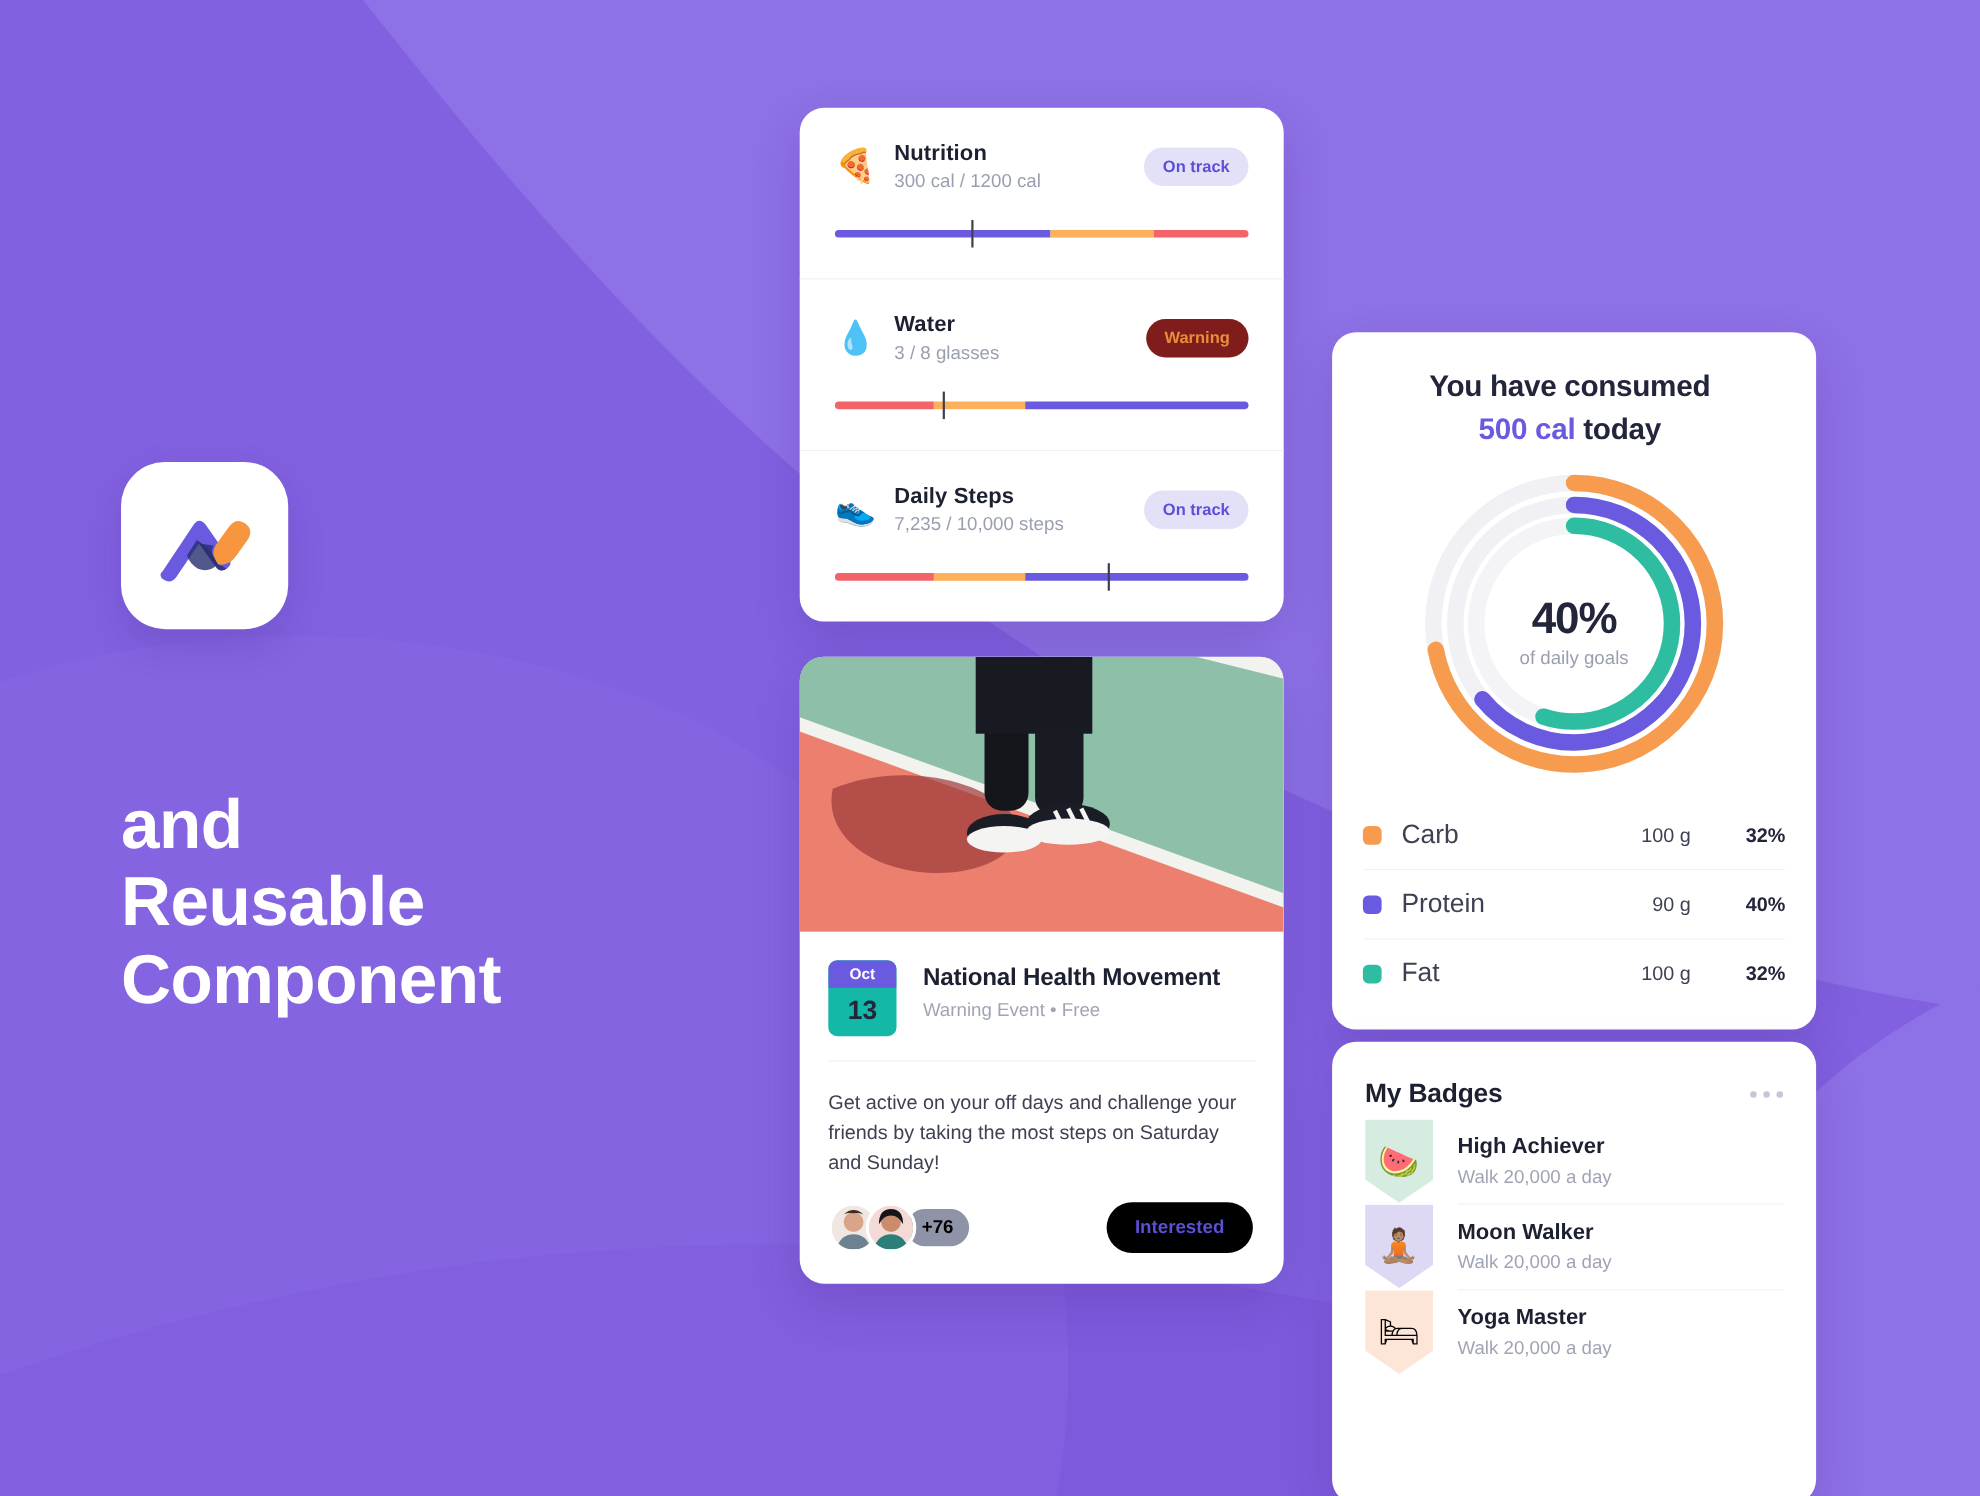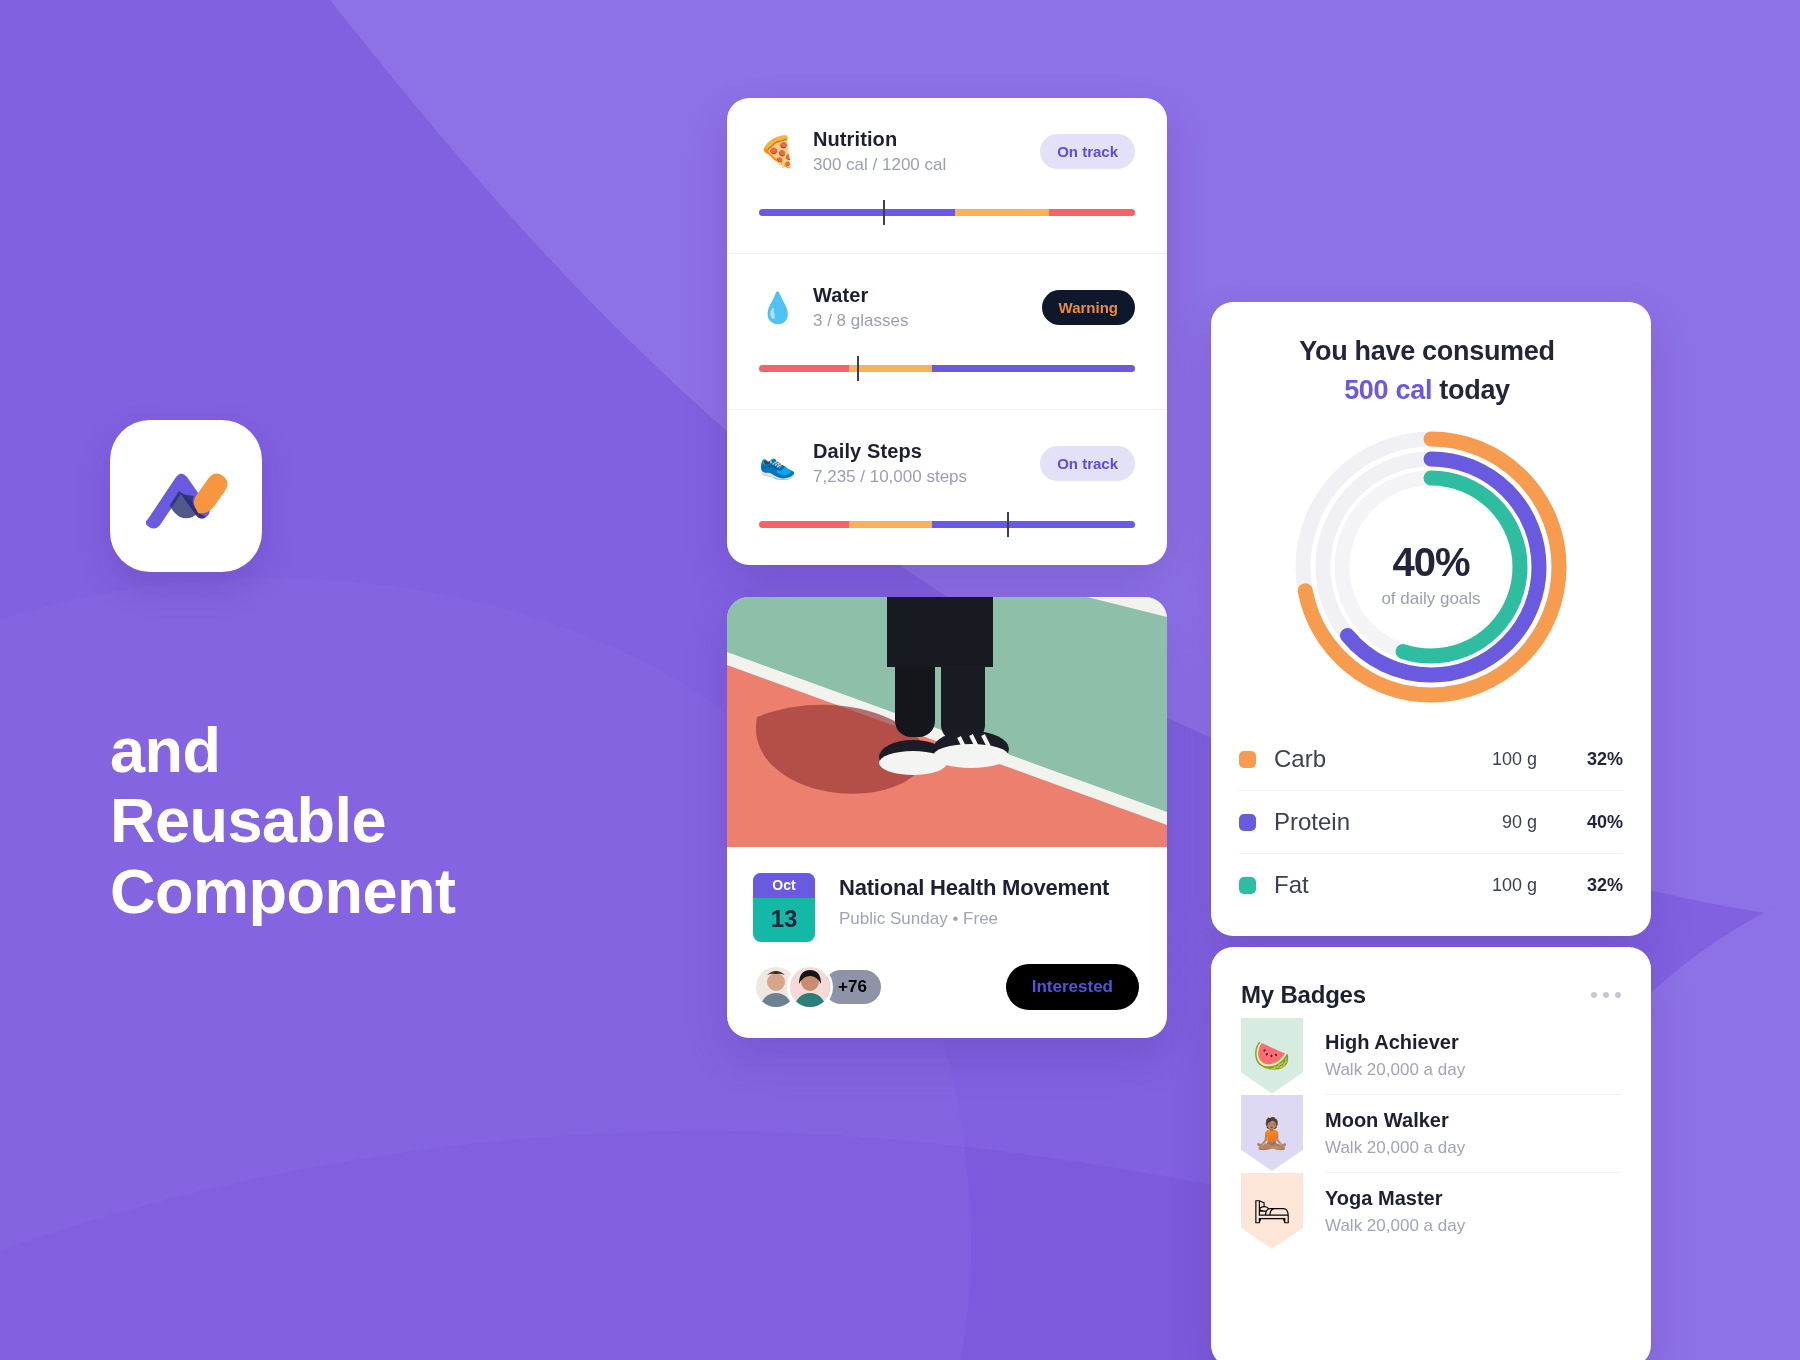--- a/index.html
+++ b/index.html
@@ -50,21 +50,21 @@
   .tracker-head { display: flex; align-items: center; }
   .tracker-emoji { font-size: 30px; width: 54px; flex: 0 0 54px; line-height: 1; }
   .tracker-texts { flex: 1 1 auto; }
   .tracker-name { font-size: 20px; font-weight: bold; color: #1d2030; letter-spacing: .1px; }
   .tracker-sub { font-size: 17px; color: #9a9fb0; margin-top: 4px; }
   .badge {
     font-size: 15px; font-weight: bold;
     padding: 9px 17px; border-radius: 999px; white-space: nowrap;
   }
   .badge.ontrack { background: #e3e1f7; color: #5b4fd6; text-align: center; }
-  .badge.warning { background: #0f172a; color: #e98d3c; }
+  .badge.warning { background: #7f1d1d; color: #e98d3c; }
 
   .bar-wrap { position: relative; height: 30px; margin: 22px 0 26px 0; }
   .bar { position: absolute; left: 0; right: 0; top: 12px; height: 7px; display: flex; gap: 0; }
   .seg { height: 7px; }
   .seg:first-child { border-top-left-radius: 4px; border-bottom-left-radius: 4px; }
   .seg:last-child  { border-top-right-radius: 4px; border-bottom-right-radius: 4px; }
   .marker { position: absolute; top: 3px; width: 2px; height: 25px; background: #3c3f4e; }
 
   
   #event-card { left: 727px; top: 597px; width: 440px; overflow: hidden; }
@@ -253,23 +253,24 @@
       </g>
     </svg>
   </div>
   <div class="event-meta">
     <div class="date-chip">
       <div class="m">Oct</div>
       <div class="d">13</div>
     </div>
     <div class="event-titles">
       <div class="event-title">National Health Movement</div>
-      <div class="event-subtitle">Public Sunday • Free</div>
-    </div>
-  </div>
+      <div class="event-subtitle">Warning Event • Free</div>
+    </div>
+  </div>
+  <div class="event-desc">Get active on your off days and challenge your friends by taking the most steps on Saturday and Sunday!</div>
   <div class="event-foot">
     <div class="avatars">
       <div class="avatar">
         <svg width="40" height="40" viewBox="0 0 40 40">
           <rect width="40" height="40" fill="#efe7e1"></rect>
           <circle cx="20" cy="15" r="9" fill="#d9a588"></circle>
           <path d="M11 8 Q20 0 29 8 Q24 6 20 7 Q15 6 11 8 Z" fill="#3d2b22"></path>
           <path d="M4 40 Q8 26 20 26 Q32 26 36 40 Z" fill="#6d8290"></path>
         </svg>
       </div>

